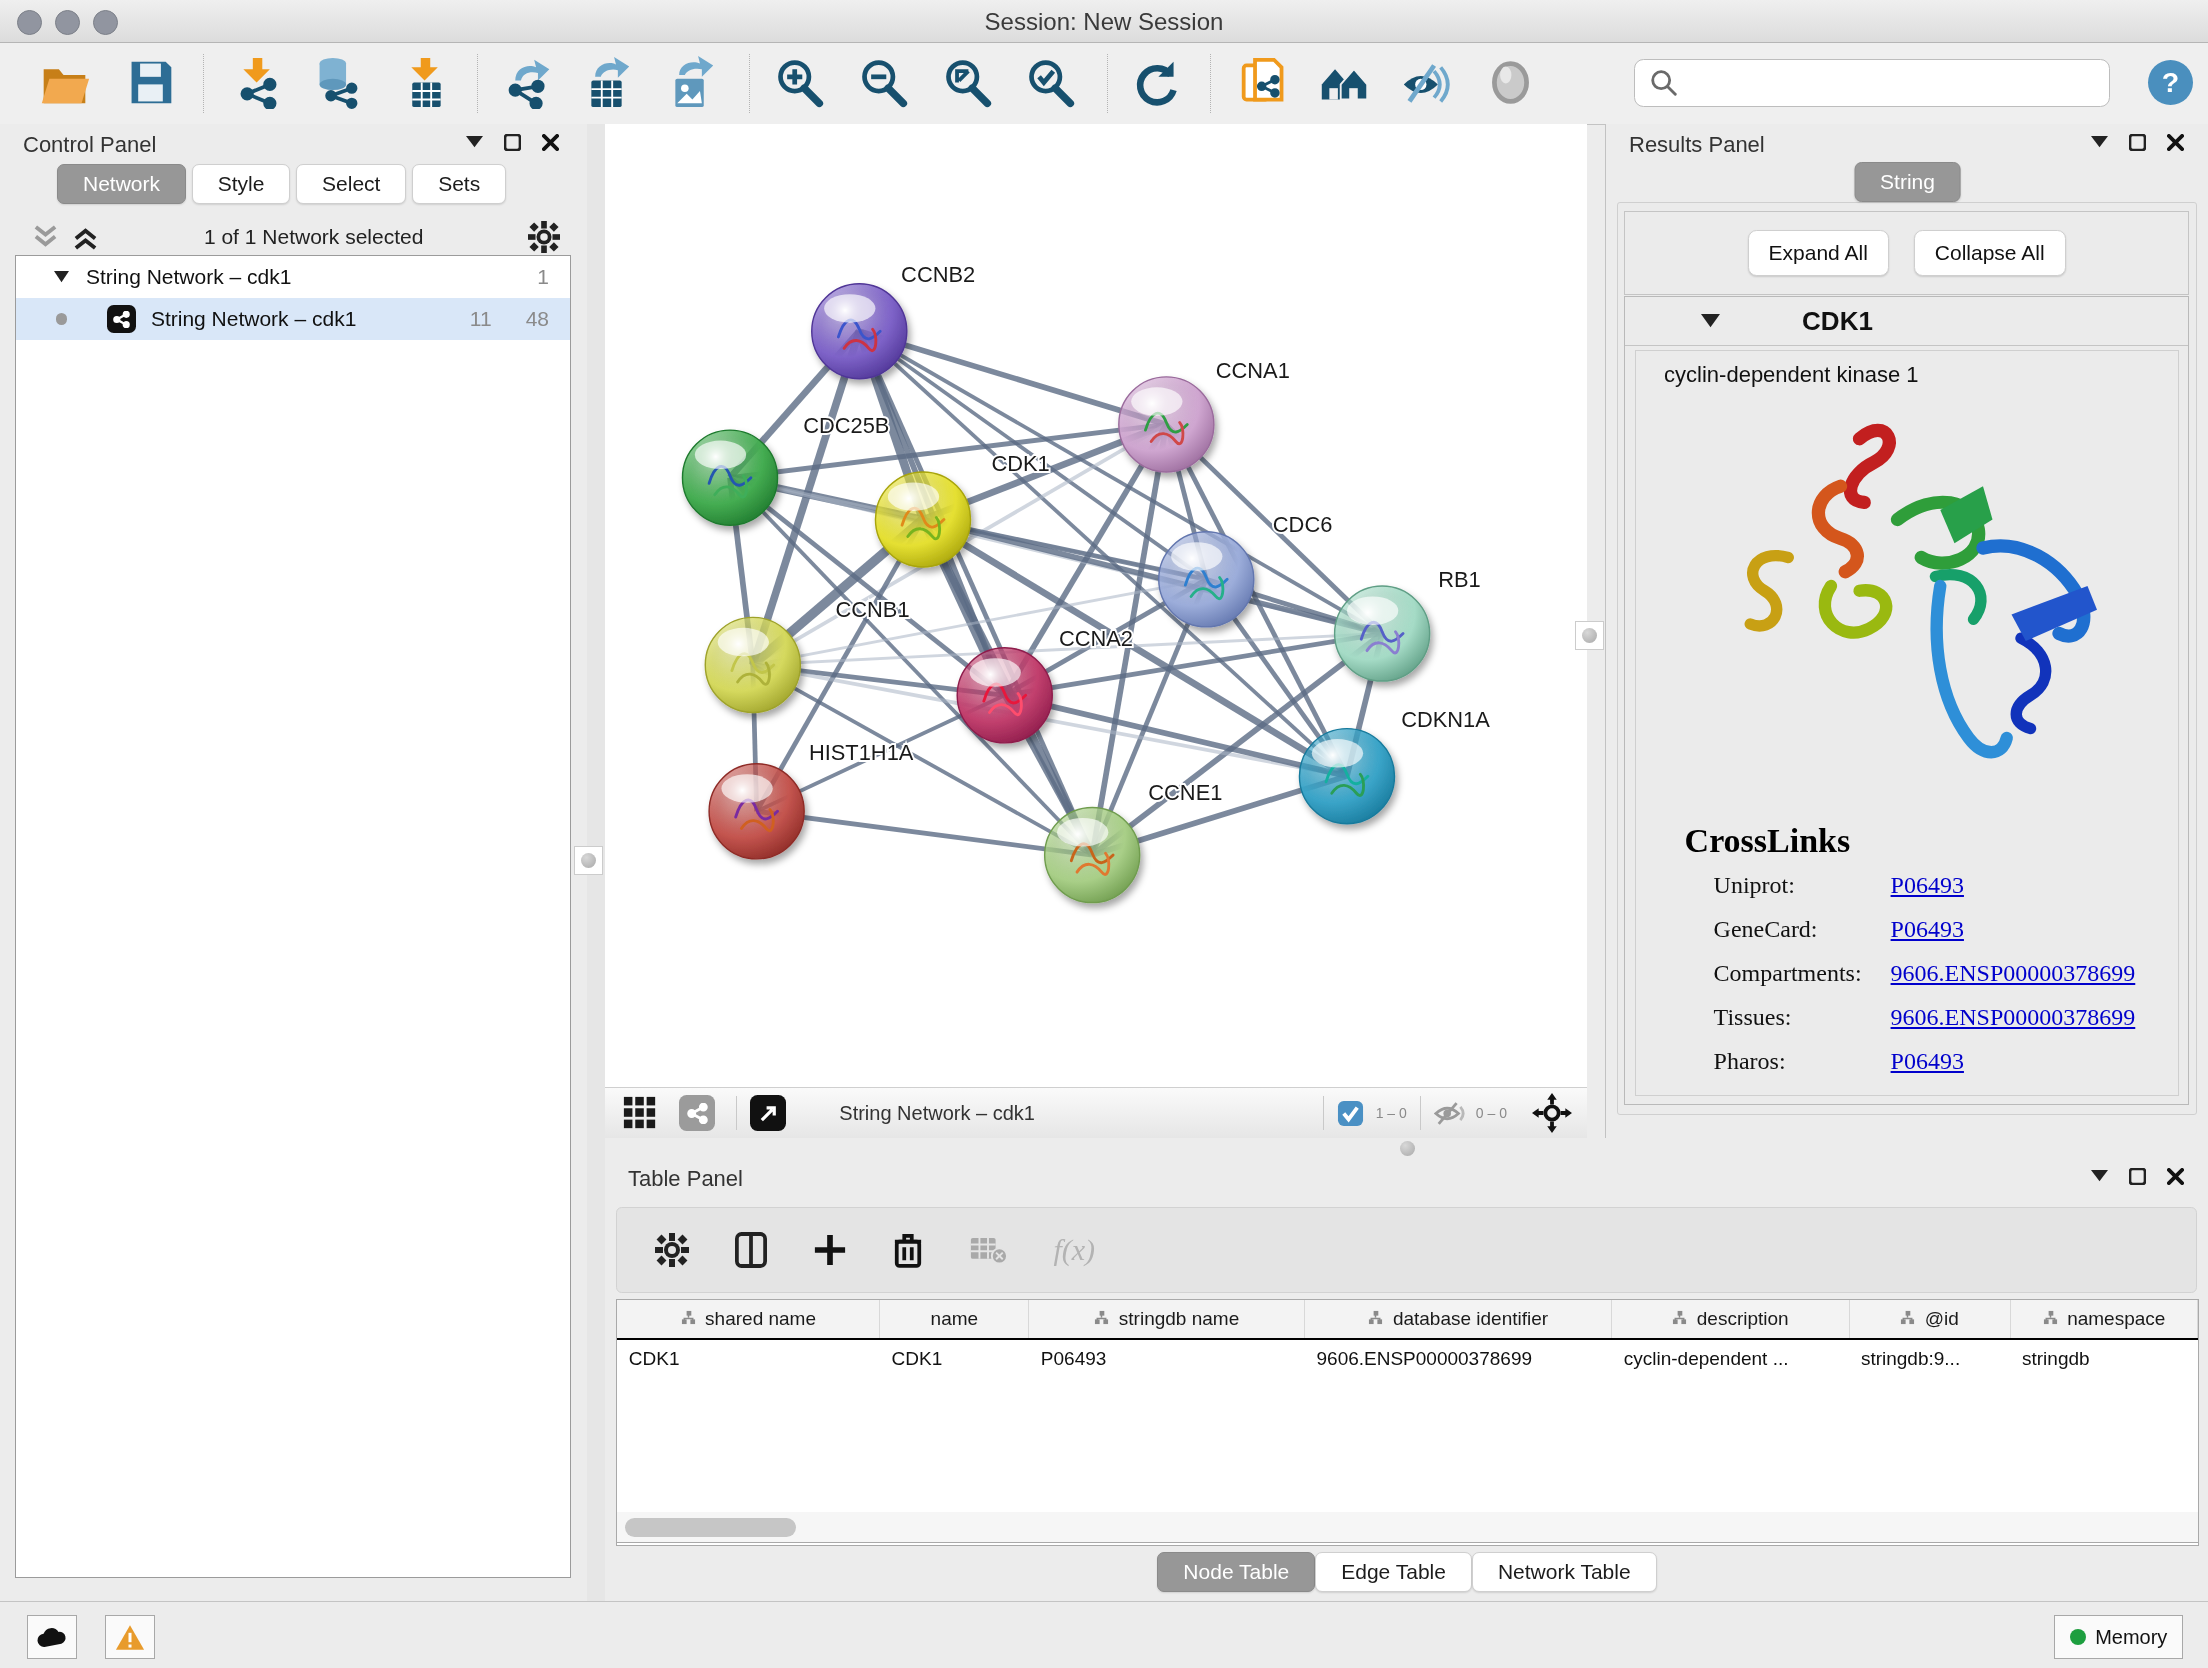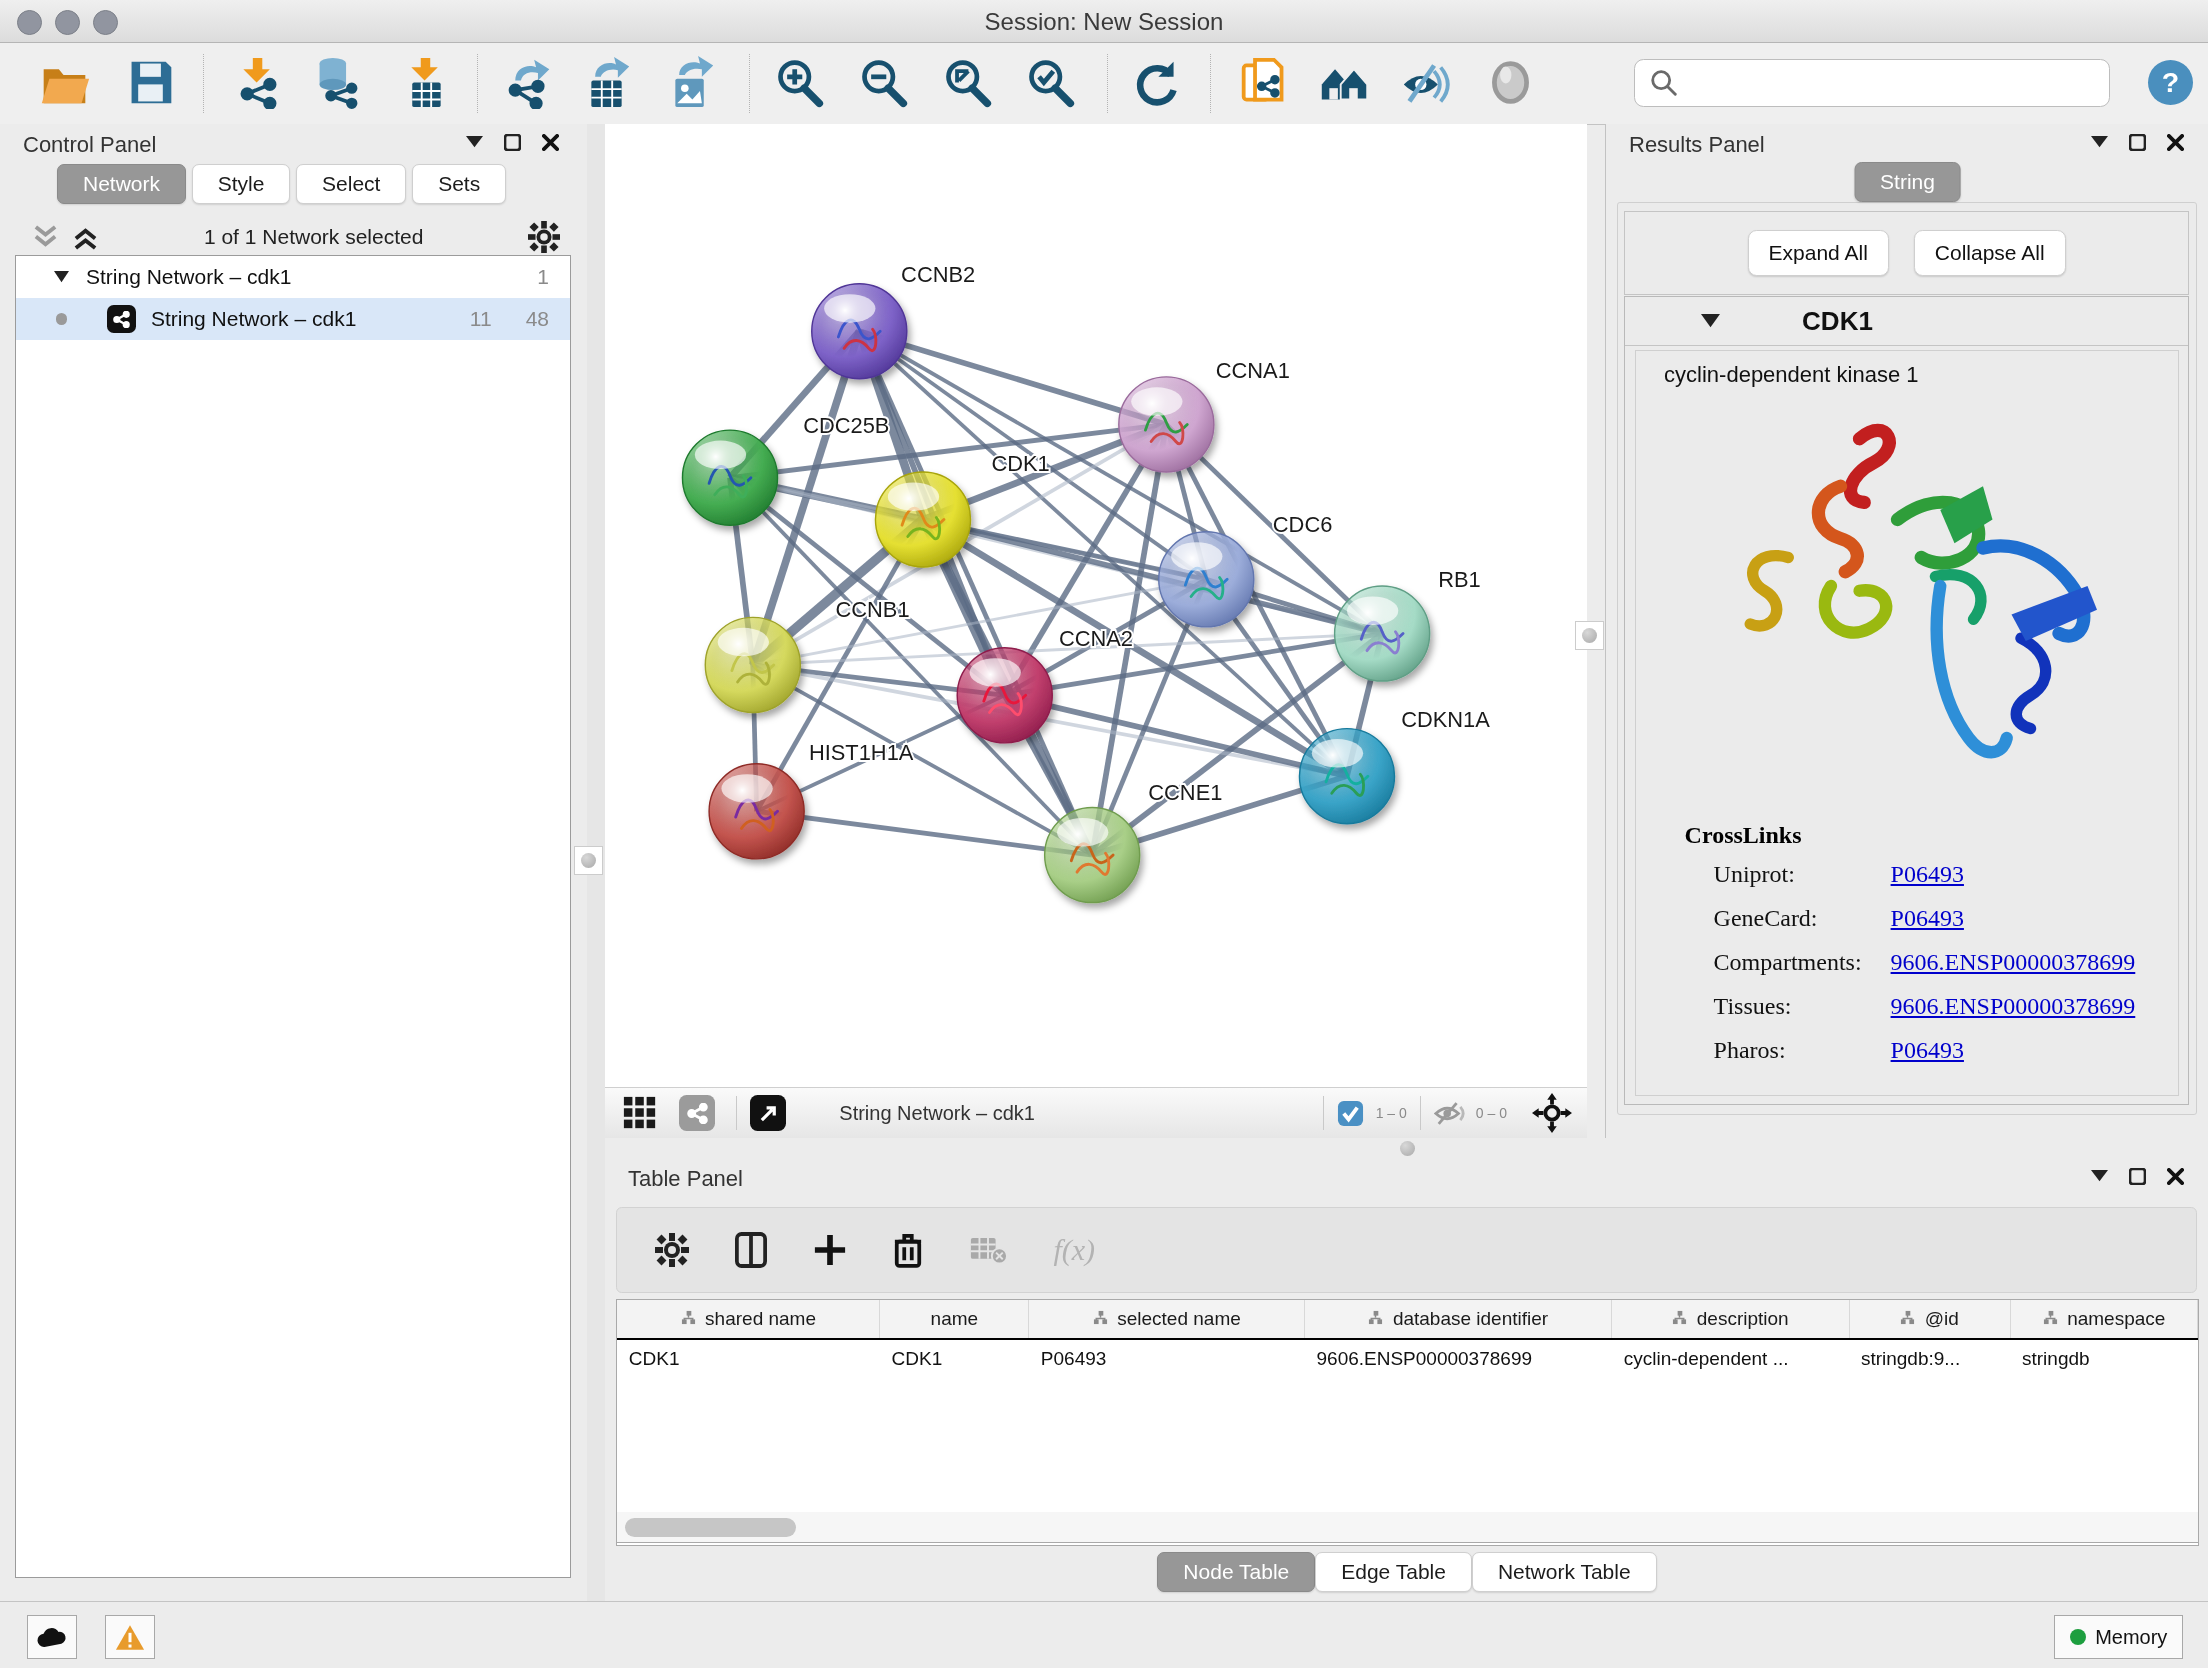--- a/index.html
+++ b/index.html
@@ -73,21 +73,21 @@
   .rp-btn{height:44px;padding:0 20px;background:#fff;border:1px solid #cfcfcf;border-radius:8.6px;
     font-size:21px;color:#111;display:flex;align-items:center;cursor:pointer;
     box-shadow:0 1px 1.9px rgba(0,0,0,.15);}
   .gene-box{position:absolute;left:5.7px;top:93px;width:563px;height:807px;
     border:1px solid #b9b9b9;background:#ebebeb;}
   .gene-head{height:48px;display:flex;align-items:center;border-bottom:1px solid #c4c4c4;}
   .gene-name{font-size:26px;font-weight:bold;color:#111;margin-left:82px;}
   .gene-inner{position:absolute;left:9.5px;top:53px;width:542px;height:744px;
     border:1px solid #cfcfcf;}
   .gene-desc{font-size:22px;color:#111;margin:11.4px 0 0 28.5px;}
-  .cl-title{font-family:"Liberation Serif",serif;font-weight:bold;font-size:24px;color:#000;
+  .cl-title{font-family:"Liberation Serif",serif;font-weight:bold;font-size:34px;color:#000;
     margin:7.6px 0 3.8px 49px;}
   .cl-row{display:flex;font-family:"Liberation Serif",serif;font-size:24px;height:44px;
     align-items:center;}
   .cl-label{width:177px;margin-left:78px;color:#111;}
   .cl-value{color:#0000cc;text-decoration:underline;cursor:pointer;}
   
   .table-panel{left:605px;top:1158px;width:1604px;height:442px;background:#ececec;}
   .tp-toolbar{position:absolute;left:11.4px;top:49px;width:1581px;height:86px;
     background:#e4e4e4;border:1px solid #d2d2d2;border-radius:5.7px;display:flex;
     align-items:center;gap:46px;padding-left:38px;box-sizing:border-box;}
@@ -775,21 +775,21 @@
           </div>
           <div class="th" style="width: 279px;">
             <span><svg width="15" height="15" viewBox="0 0 16 16">
                 <g fill="#8a8a8a">
                   <rect x="6" y="1" width="5" height="5"></rect>
                   <rect x="1" y="10" width="5" height="5"></rect>
                   <rect x="10" y="10" width="5" height="5"></rect>
                   <path d="M8 5v3M3.5 13v-4h9v4" stroke="#8a8a8a" stroke-width="1.6" fill="none"></path>
                 </g>
               </svg></span>
-            <span>selected name</span>
+            <span>stringdb name</span>
           </div>
           <div class="th" style="width: 311px;">
             <span><svg width="15" height="15" viewBox="0 0 16 16">
                 <g fill="#8a8a8a">
                   <rect x="6" y="1" width="5" height="5"></rect>
                   <rect x="1" y="10" width="5" height="5"></rect>
                   <rect x="10" y="10" width="5" height="5"></rect>
                   <path d="M8 5v3M3.5 13v-4h9v4" stroke="#8a8a8a" stroke-width="1.6" fill="none"></path>
                 </g>
               </svg></span>

